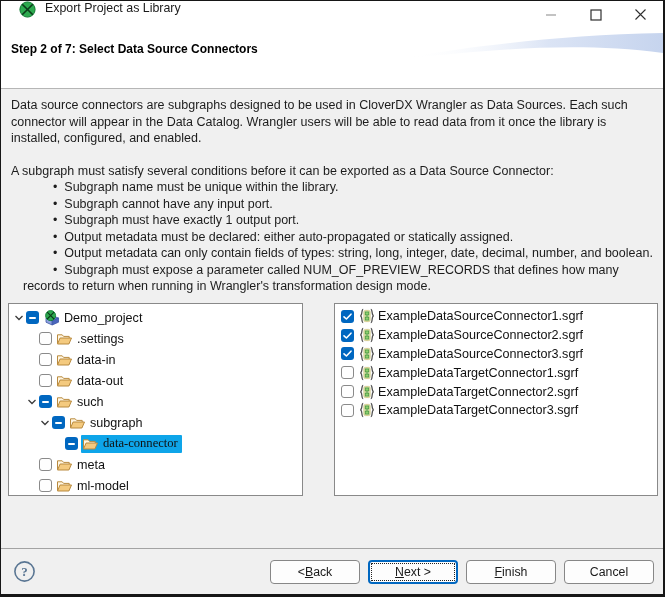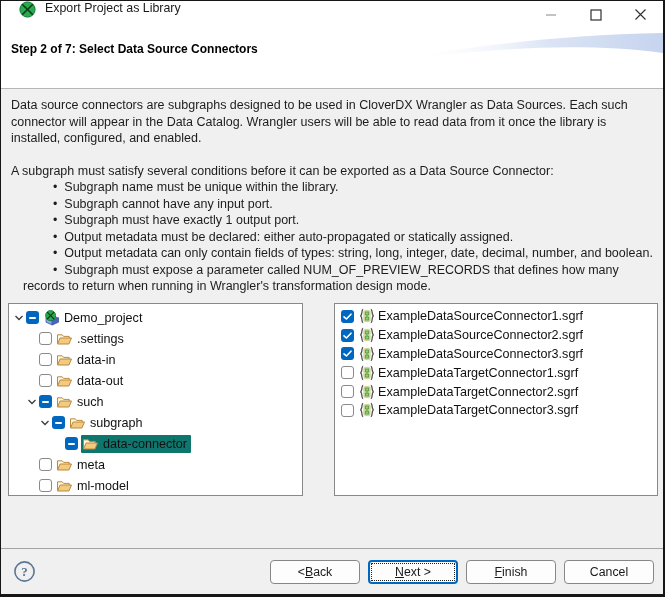--- a/index.html
+++ b/index.html
@@ -37,21 +37,21 @@
   .filewrap  { padding-top:3px; }
 
   .trow { display:flex; align-items:center; height:21px; }
   .texp { width:14px; display:flex; justify-content:center; flex:0 0 auto; }
   .cb { width:13px; height:13px; border-radius:3px; flex:0 0 auto;
         display:flex; align-items:center; justify-content:center; margin-right:3px; }
   .cb.unchecked { background:#fefefe; border:1px solid #8a8a8a; }
   .cb.indeterminate, .cb.checked { background:#0067c0; }
   .cb.indeterminate::after { content:""; width:7px; height:2px; background:#fff; border-radius:1px; }
   .tsel { display:flex; align-items:center; padding:1px 4px 1px 1px; border-radius:1px; }
-  .trow.selected .tsel { background:#0f766e; }
+  .trow.selected .tsel { background:#0ea5e9;font-family:Liberation Serif, serif; }
   .ticon { width:17px; height:16px; margin-right:4px; display:flex; flex:0 0 auto; }
   .tlabel { font-size:12.6px; color:#111; white-space:nowrap; }
 
   .frow { display:flex; align-items:center; height:18.8px; padding-left:6px; }
   .frow .cb { margin-right:4px; }
   .ficon { width:18px; height:16px; margin-right:2px; display:flex; flex:0 0 auto; }
   .flabel { font-size:12.6px; color:#111; white-space:nowrap; }
 
   
   .footer { position:absolute; left:0; right:0; bottom:0; height:46px; border-top:1px solid #a3a3a3;

